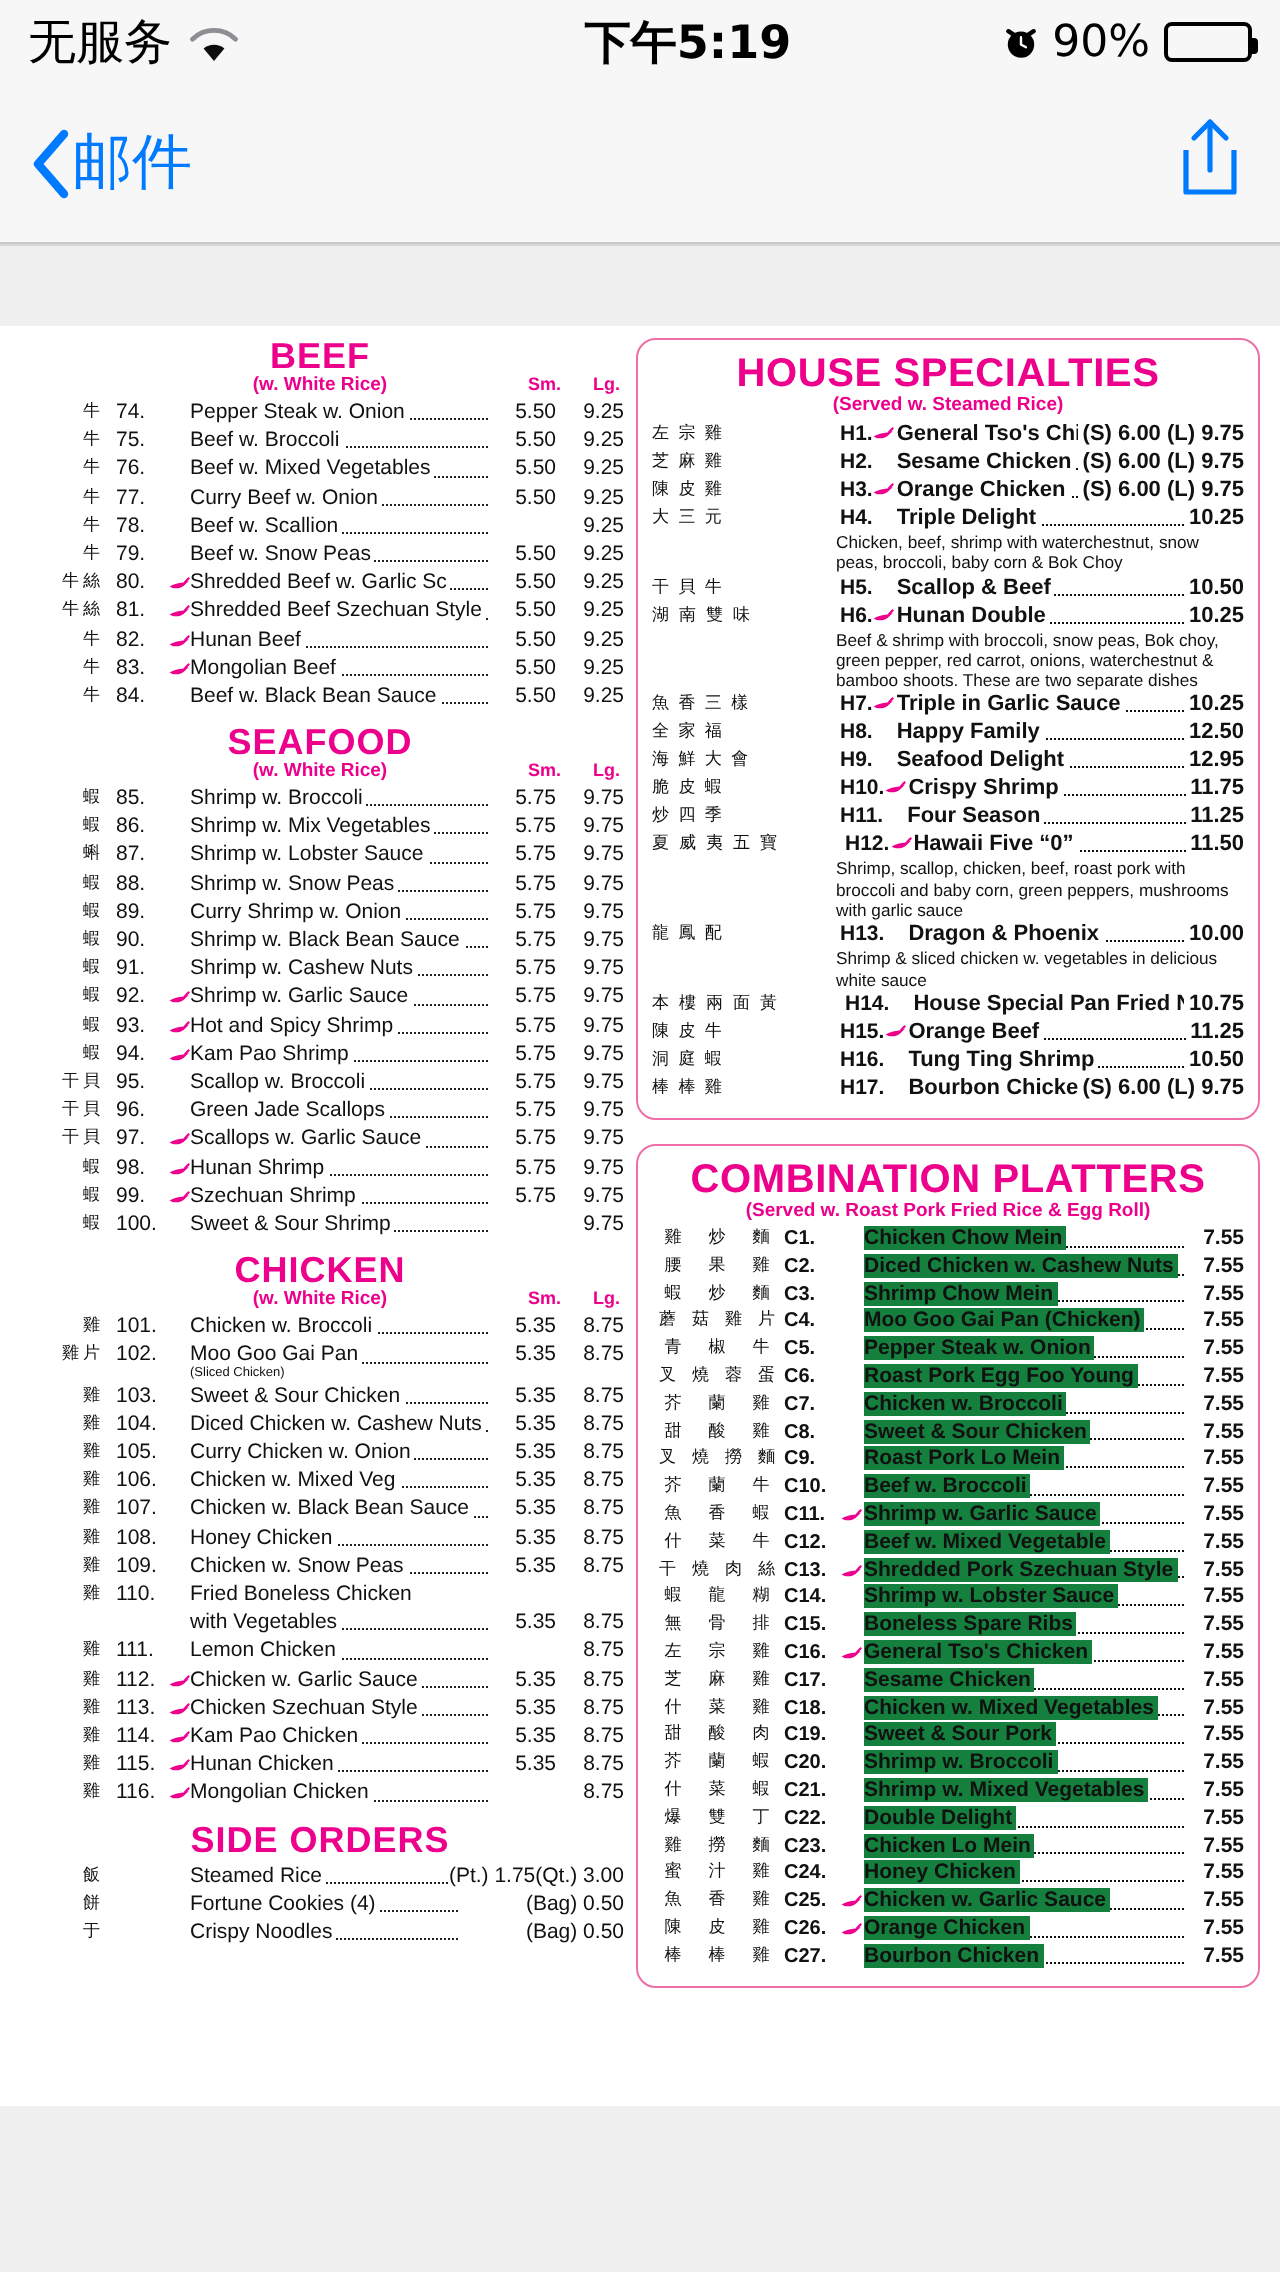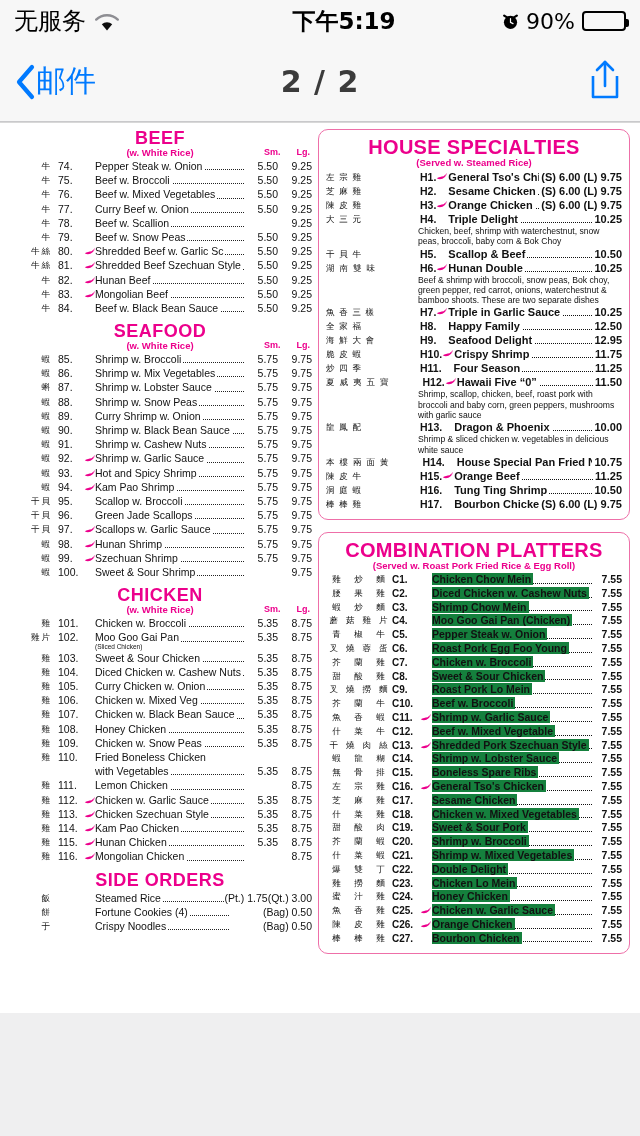--- a/index.html
+++ b/index.html
@@ -67,20 +67,21 @@
     pointer-events:none;
   }
   .nav-share { margin-left:auto; cursor:pointer; }
 
   
   .page {
     background:#fff;
     height: 890px;
     position: relative;
     overflow:hidden;
+    margin-top:40px;
   }
   .sheet {
     position:absolute; top:0; left:0; right:0; bottom:0;
     padding: 6px 8px 0 8px;
     display:flex;
     gap: 6px;
   }
   .col-left { width: 304px; position:relative; }
   .col-right { width: 312px; position:relative; }
 
@@ -261,21 +262,20 @@
 
 <div class="navbar">
   <div class="nav-back">
     <span class="chev">
       <svg width="22" height="38" viewBox="0 0 22 38">
         <path d="M18 4 L5 19 L18 34" stroke="#007aff" stroke-width="4.2" fill="none" stroke-linecap="round" stroke-linejoin="round"></path>
       </svg>
     </span>
     <span class="nav-back-label">邮件</span>
   </div>
-  <div class="nav-title">2 / 2</div>
   <div class="nav-share">
     <svg width="42" height="46" viewBox="0 0 42 46">
       <path d="M9 19 L9 40 L33 40 L33 19" stroke="#007aff" stroke-width="2.6" fill="none" stroke-linejoin="round"></path>
       <path d="M21 29 L21 5" stroke="#007aff" stroke-width="2.6" fill="none" stroke-linecap="round"></path>
       <path d="M13 13 L21 5 L29 13" stroke="#007aff" stroke-width="2.6" fill="none" stroke-linecap="round" stroke-linejoin="round"></path>
     </svg>
   </div>
 </div>
 <div class="page-topline"></div>
 

